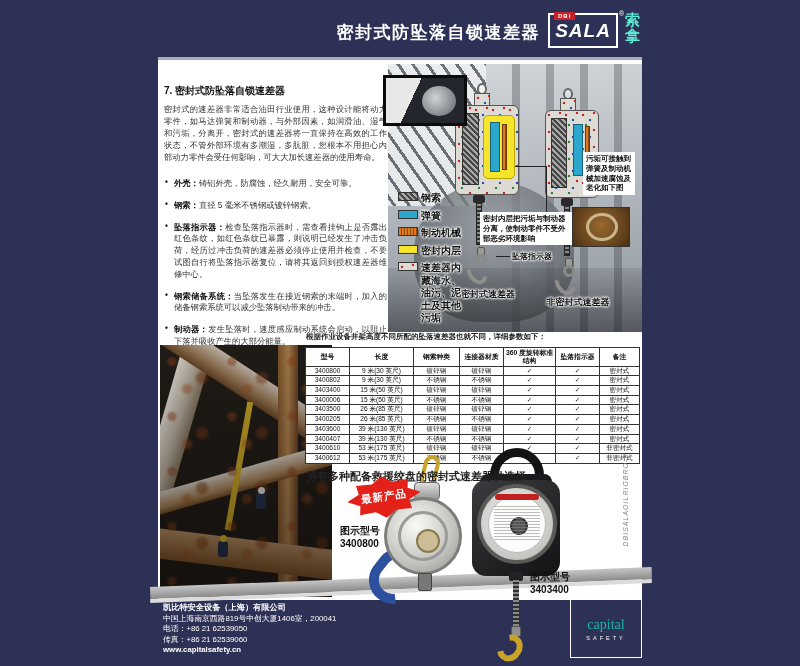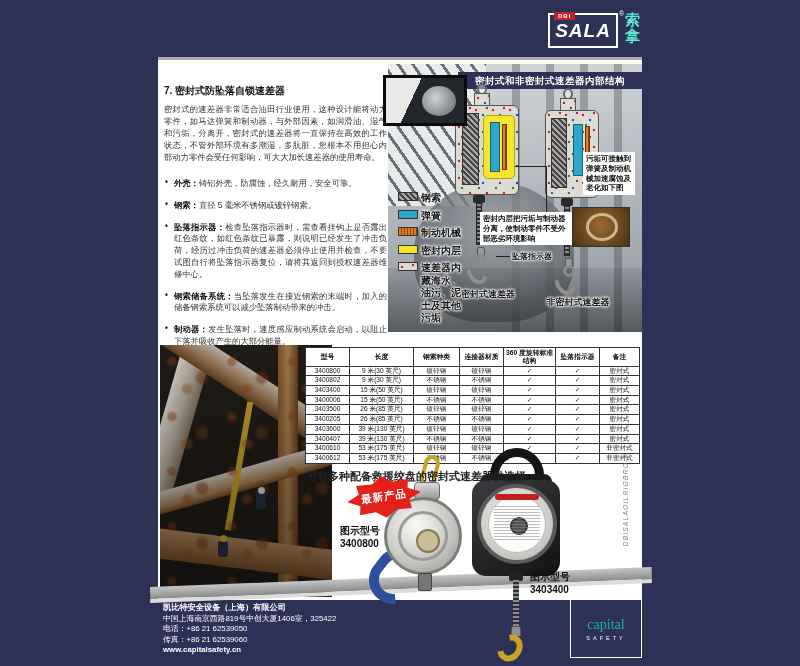--- a/index.html
+++ b/index.html
@@ -183,20 +183,21 @@
   .cap-logo{position:absolute;left:570px;top:599px;width:72px;height:59px;border:1px solid #fff;
             display:flex;flex-direction:column;align-items:center;justify-content:center;gap:2px;}
   .cap-top{font-family:"Liberation Serif",serif;color:#14b8a6;font-size:14px;line-height:17px;}
   .cap-bottom{color:#fff;font-size:5.5px;letter-spacing:3px;}
 </style>
 </head>
 <body>
 
 <div class="canvas">
 
+  <div class="hdr-title">密封式防坠落自锁速差器</div>
   <div class="sala-box">
     <div class="dbi-tab">DBI</div>
     <div class="sala-word">SALA</div>
   </div>
   <div class="logo-reg">®</div>
   <div class="logo-cn">索拿</div>
 
   <div class="page">
     <div class="page-topline"></div>
 
@@ -215,21 +216,20 @@
     <div class="inset1">
       <div class="inset1-cyl"></div>
     </div>
 
     <div class="rig-photo">
       <div class="rig-stripes"></div>
       <div class="rig-columns"></div>
       <div class="rig-tank"></div>
       <div class="rig-floor"></div>
 
-      <div class="diagram-title">密封式和非密封式速差器内部结构</div>
 
       <div class="dev" style="left:67px;top:41px;width:64px;height:90px;">
         <div class="ringlet" style="left:22px;top:-22px;width:10px;height:12px;"></div>
         <div class="stem speckle" style="left:19px;top:-12px;width:16px;height:14px;"></div>
         <div class="dev-body speckle"></div>
         <div class="drum hatch" style="left:7px;top:8px;width:17px;height:72px;"></div>
         <div class="sealbox yellowbg" style="left:28px;top:10px;width:32px;height:64px;"></div>
         <div class="bar bluebg" style="left:35px;top:17px;width:10px;height:50px;"></div>
         <div class="bar orangebg" style="left:47px;top:19px;width:5px;height:46px;border:1px solid #6a3a0c;"></div>
       </div>
@@ -288,20 +288,21 @@
           <div class="swatch" style="background:#f6e52c;"></div>
           <div class="leg-label halo">密封内层</div>
         </div>
         <div class="leg-item">
           <div class="swatch speckle"></div>
           <div class="leg-label halo">速差器内藏海水、油污、泥土及其他污垢</div>
         </div>
       </div>
     </div>
 
+    <div class="tbl-intro">根据作业设备井架高度不同所配的坠落速差器也就不同，详细参数如下：</div>
     <table class="spec-table">
       <colgroup>
         <col style="width:44px">
           <col style="width:64px">
           <col style="width:46px">
           <col style="width:44px">
         <col style="width:52px">
           <col style="width:44px">
           <col style="width:40px">
       </colgroup>
@@ -460,21 +461,21 @@
       <div>3403400</div>
     </div>
 
     <div class="doc-code">
       <span>DBISALAOILRIGBRO-B</span>
     </div>
   </div>
 
   <div class="footer-block">
     <div class="f-company">凯比特安全设备（上海）有限公司</div>
-    <div>中国上海南京西路819号中创大厦1406室，325422</div>
+    <div>中国上海南京西路819号中创大厦1406室，200041</div>
     <div>电话：+86 21 62539050</div>
     <div>传真：+86 21 62539060</div>
     <div class="f-web">www.capitalsafety.cn</div>
   </div>
 
   <div class="cap-logo">
     <div class="cap-top">capital</div>
     <div class="cap-bottom">SAFETY</div>
   </div>
 

